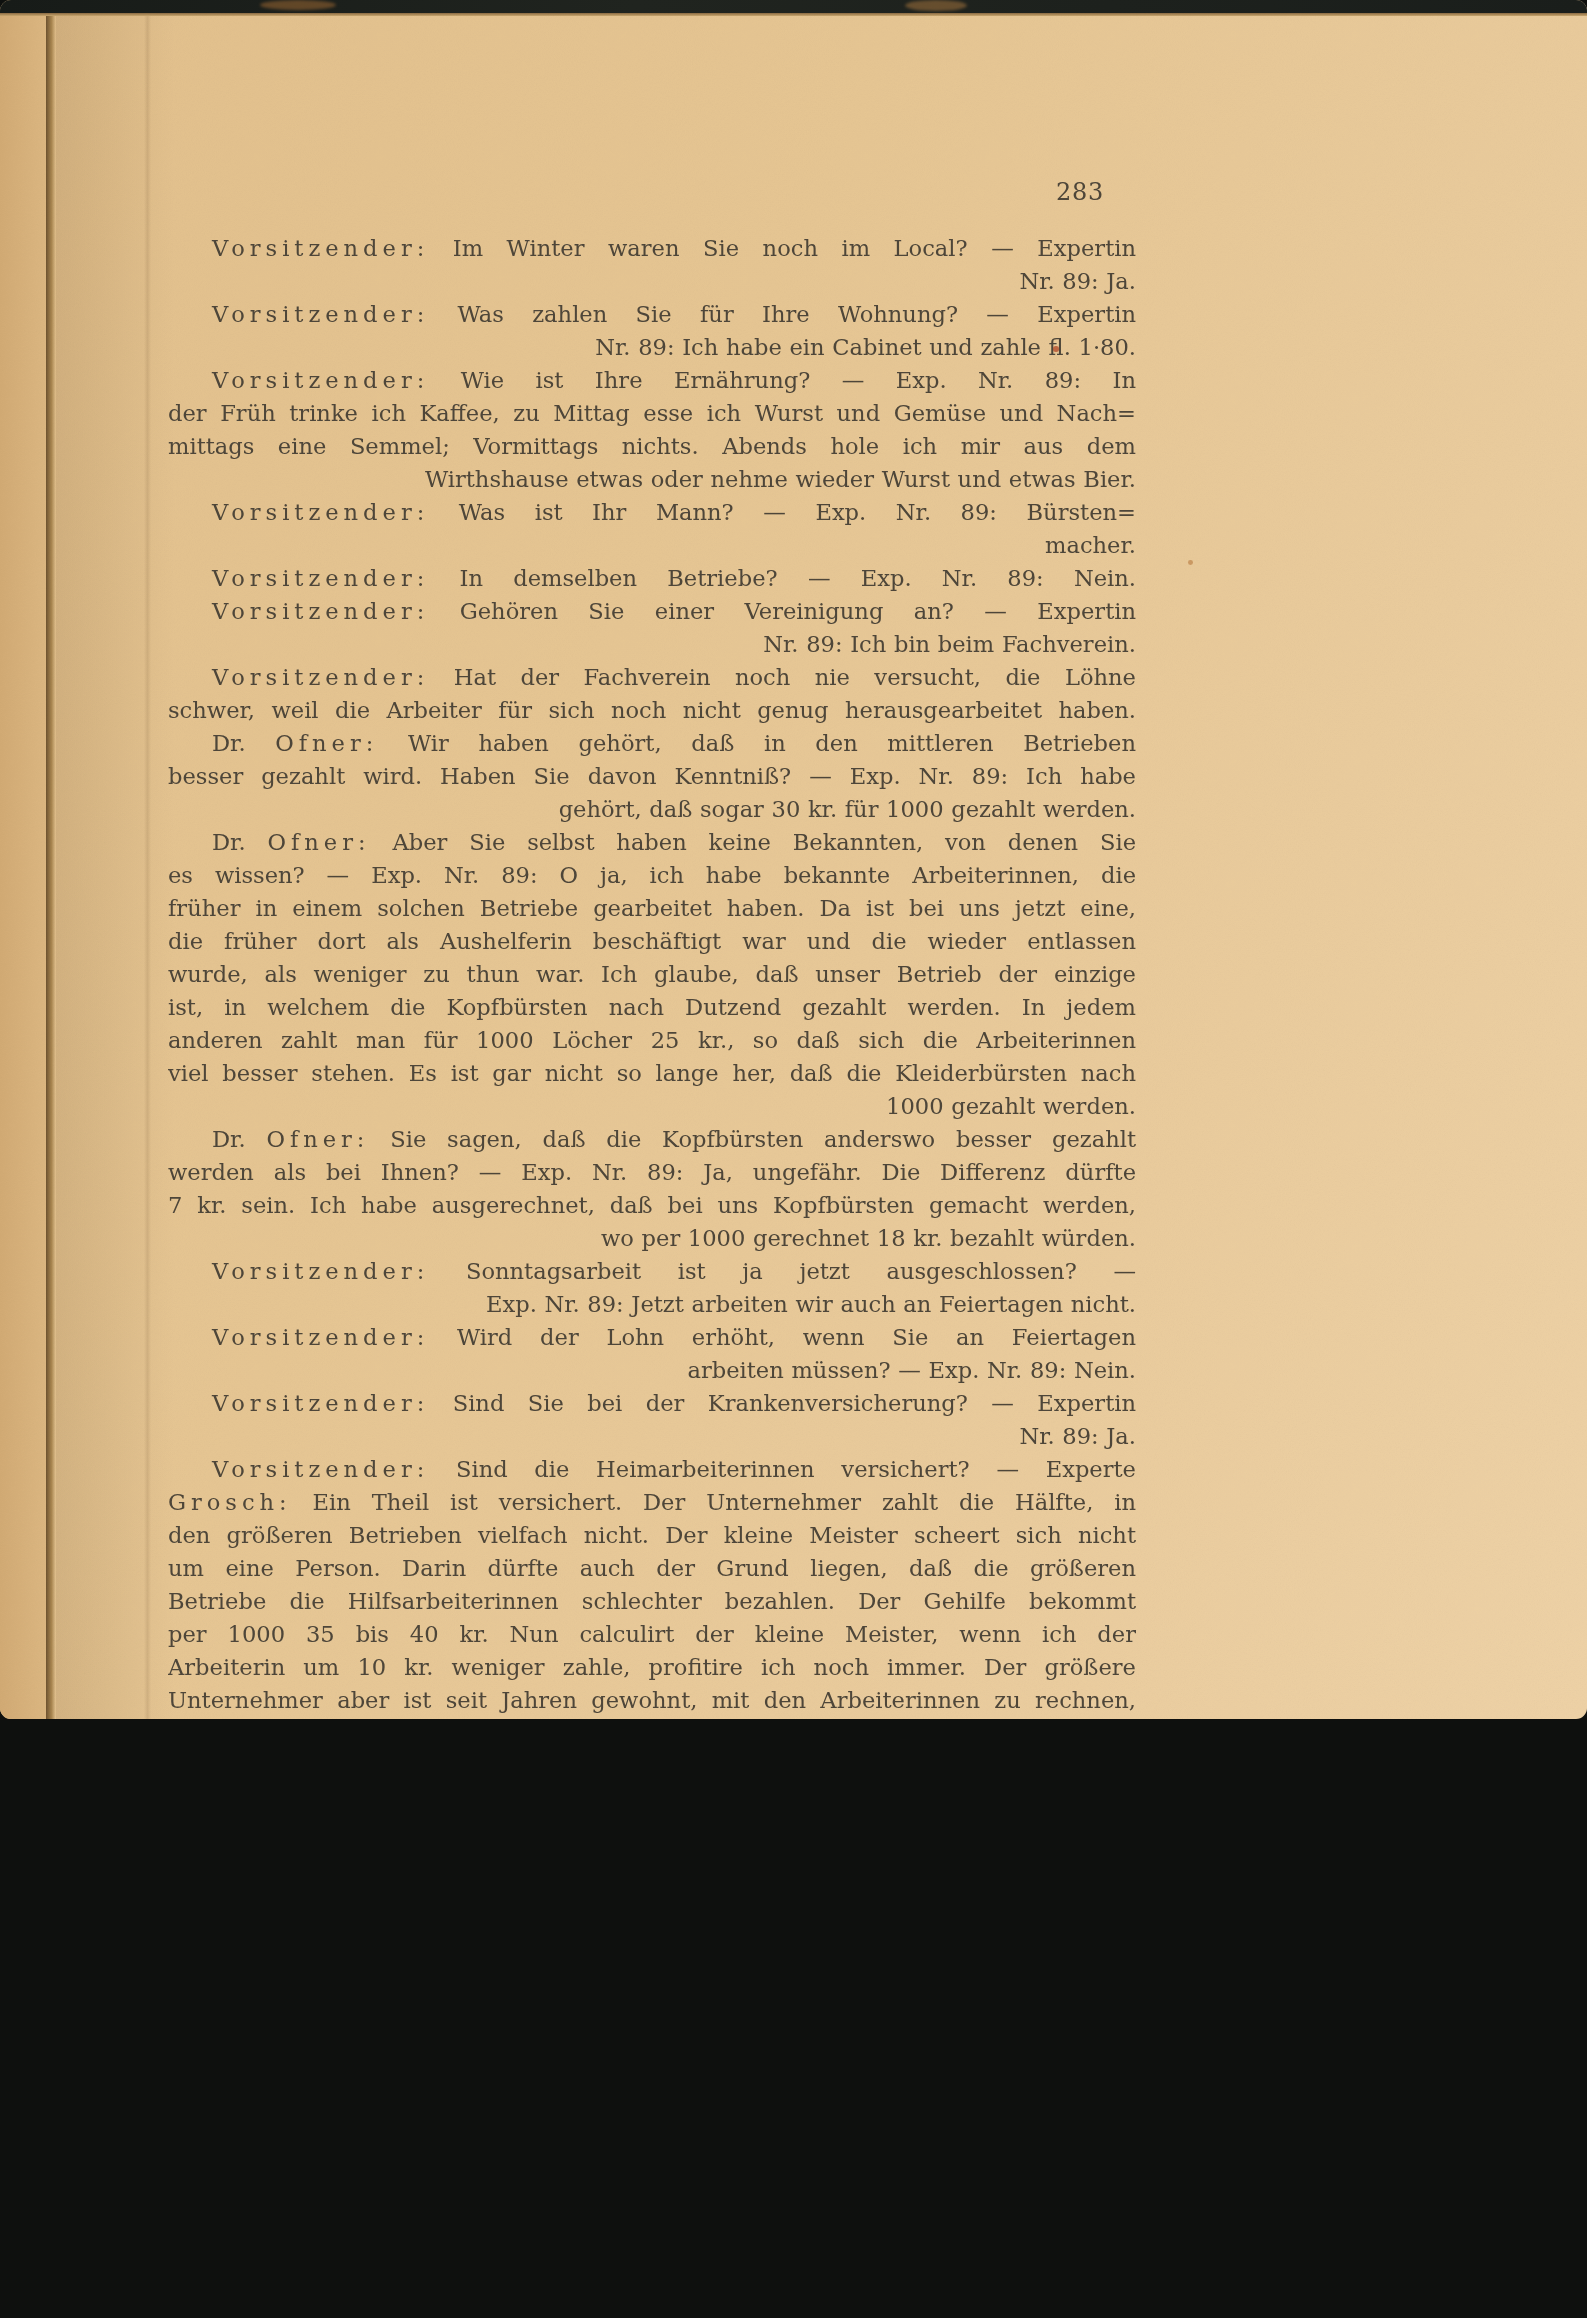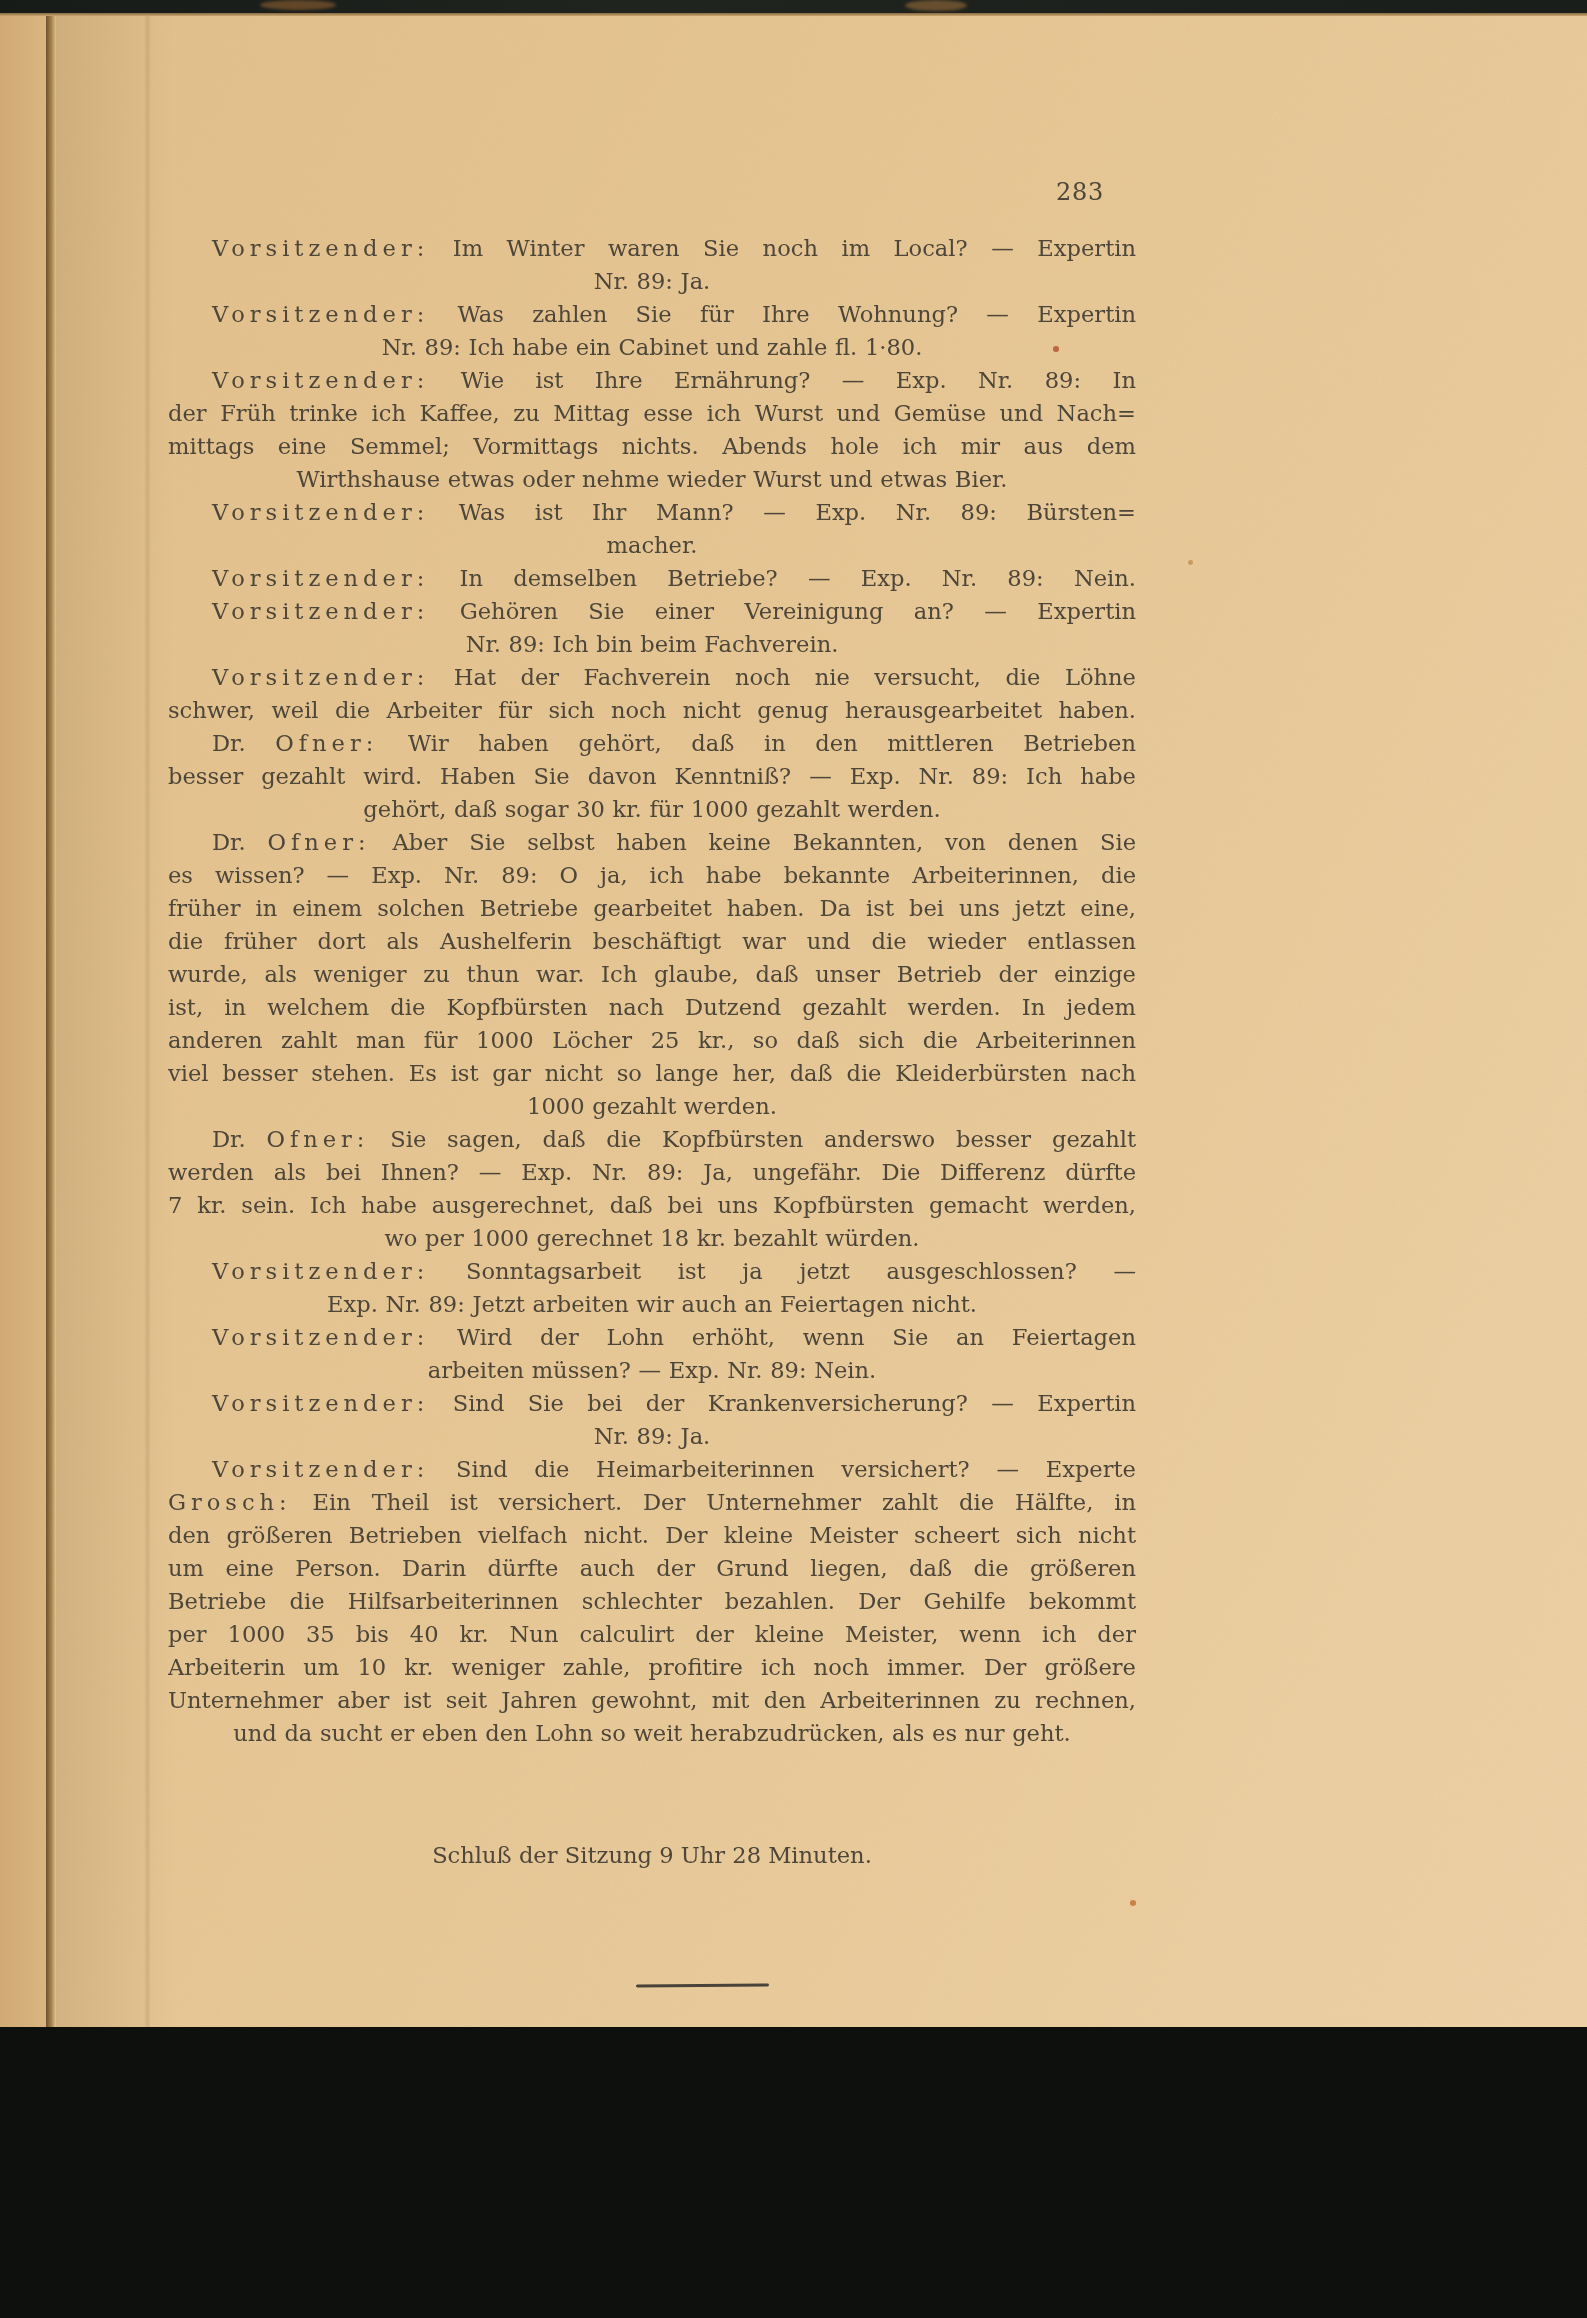--- a/index.html
+++ b/index.html
@@ -2,44 +2,45 @@
 <html style="--paper: #e6c693; --ink: #4e4639; --scan: #1d211e;font-size:12.7px"><head>
 <meta charset="utf-8">
 <style>
   :root{
     --paper:#e6c693;
     --ink:#4e4639;
     --scan:#1d211e;
   }
   html,body{margin:0;padding:0;background:#0e100e;}
   .screen{
-    position:relative;width:1587px;height:2027px;overflow:hidden;
+    position:relative;width:1587px;height:1719px;overflow:hidden;
     background:linear-gradient(115deg,#e2c08c 0%,#e6c693 38%,#eacc9d 72%,#eed2a6 100%);
     font-family:"DejaVu Serif","Liberation Serif",serif;
     color:var(--ink);
+    border-radius:11px;
   }
   
   .top-strip{position:absolute;left:0;top:0;width:1587px;height:12.7px;background:linear-gradient(90deg,#171b18,#20241f 40%,#1a1e1b);}
   .smudge{position:absolute;border-radius:50%;filter:blur(1.6px);}
   .smudge-a{left:260px;top:0;width:76px;height:10.3px;background:#6f4e2a;opacity:.85;}
   .smudge-b{left:905px;top:0;width:62px;height:11px;background:#7a5a33;opacity:.8;}
   .page-top-edge{position:absolute;left:0;top:12.7px;width:1587px;height:3.2px;background:linear-gradient(#8a6a41,#c9a76f);}
   .bottom-strip{position:absolute;left:0;top:2304px;width:1587px;height:14.3px;background:linear-gradient(90deg,#141714,#1c201c 55%,#121512);}
   .bottom-shade{position:absolute;left:0;top:2263px;width:1587px;height:41px;background:linear-gradient(rgba(0,0,0,0),rgba(118,86,46,.28));}
   
   .under-page{position:absolute;left:0;top:12.7px;width:46px;height:2306px;background:linear-gradient(90deg,#d2ab74,#dcb781);}
   .gutter-line{position:absolute;left:46px;top:12.7px;width:9.5px;height:2306px;background:linear-gradient(90deg,#6e532f,#a8854f 55%,rgba(168,133,79,0));}
   .gutter-shade{position:absolute;left:56px;top:12.7px;width:119px;height:2306px;background:linear-gradient(90deg,rgba(118,84,44,.16),rgba(118,84,44,0));}
   .page-crease{position:absolute;left:144px;top:12.7px;width:7.1px;height:2292px;background:linear-gradient(90deg,rgba(0,0,0,0),rgba(96,66,33,.13),rgba(0,0,0,0));}
   
   .noise{position:absolute;left:0;top:0;opacity:.055;mix-blend-mode:multiply;pointer-events:none;}
   
   .page-number{position:absolute;left:168px;top:179px;width:936px;text-align:right;font-size:24px;line-height:27px;letter-spacing:.03em;}
   .text-block{position:absolute;left:168px;top:232px;width:968px;}
-  .line{height:33px;line-height:33px;font-size:22.6px;overflow:hidden;text-align:center;word-spacing:.02em;}
+  .line{height:33px;line-height:33px;font-size:22.6px;overflow:hidden;text-align:right;word-spacing:.02em;}
   .line.jus{text-align:justify;text-align-last:justify;}
   .line.ind{text-indent:44px;}
   .spaced{letter-spacing:.22em;}
   .closing-line{position:absolute;left:168px;top:1839px;width:968px;text-align:center;font-size:22.6px;line-height:33px;}
   .section-divider{position:absolute;left:636px;top:1984px;width:133px;height:3.2px;background:#4a433a;transform:rotate(-.4deg);border-radius:1.6px;}
   
   .fleck{position:absolute;border-radius:50%;}
   .fleck-1{left:1053px;top:346px;width:5.6px;height:5.6px;background:#b5502e;opacity:.8;}
   .fleck-2{left:1188px;top:560px;width:4.8px;height:4.8px;background:#b97a3f;opacity:.6;}
   .fleck-3{left:1130px;top:1900px;width:6.3px;height:5.6px;background:#c06a2a;opacity:.75;}

